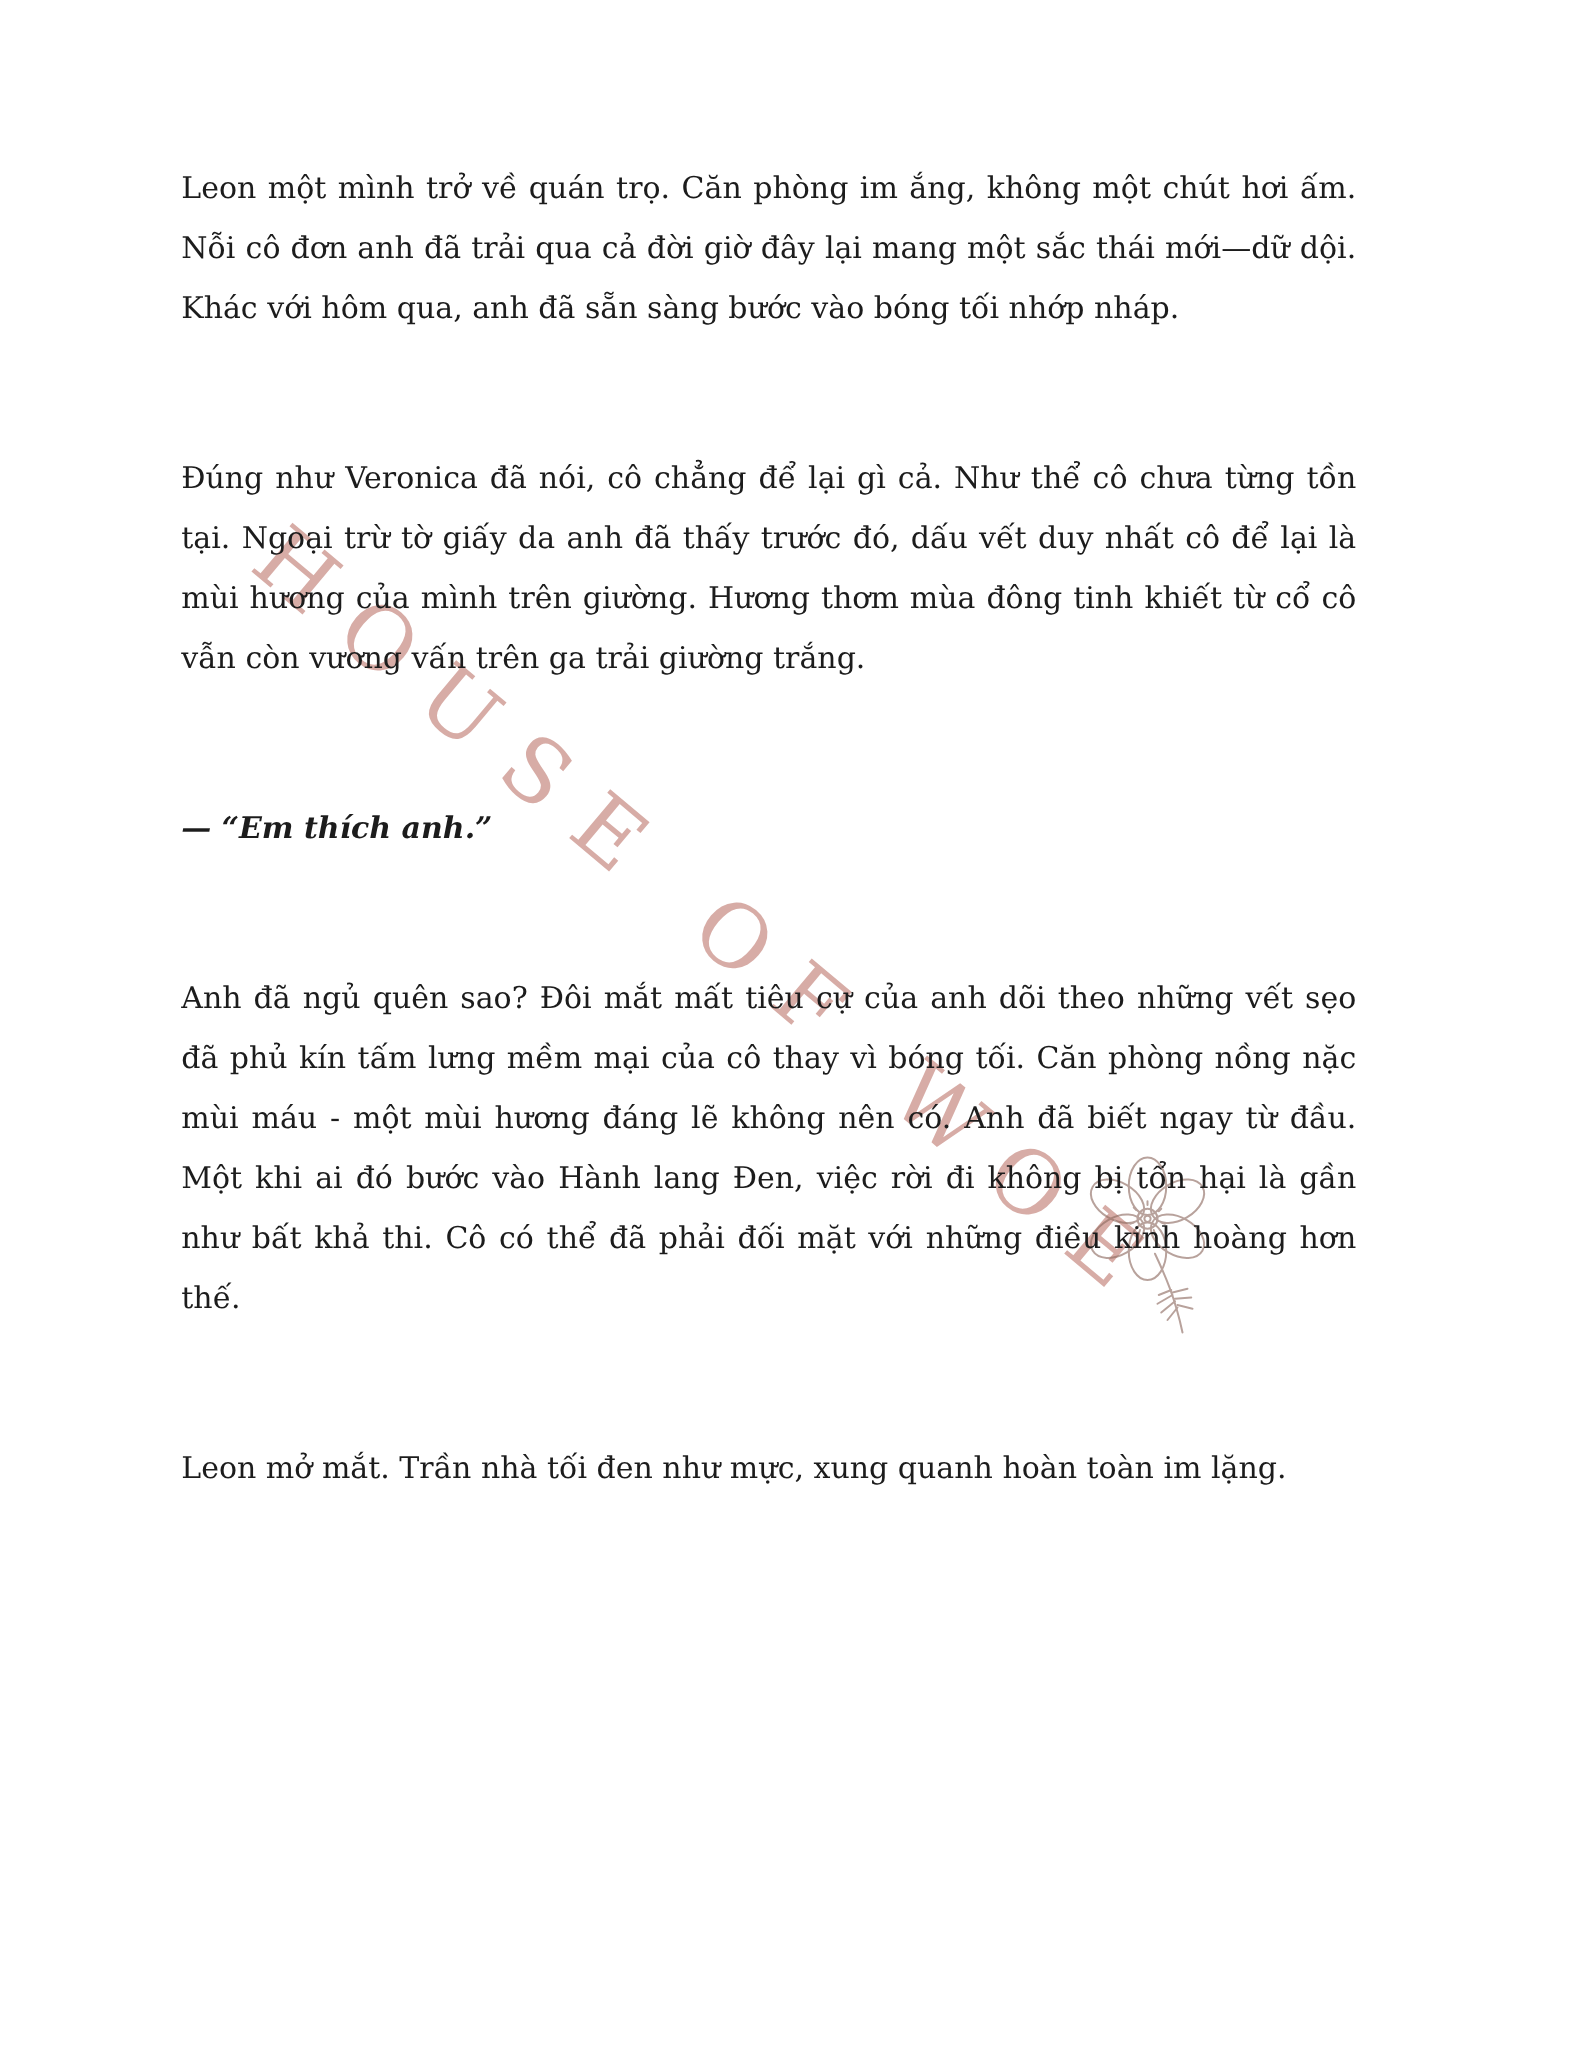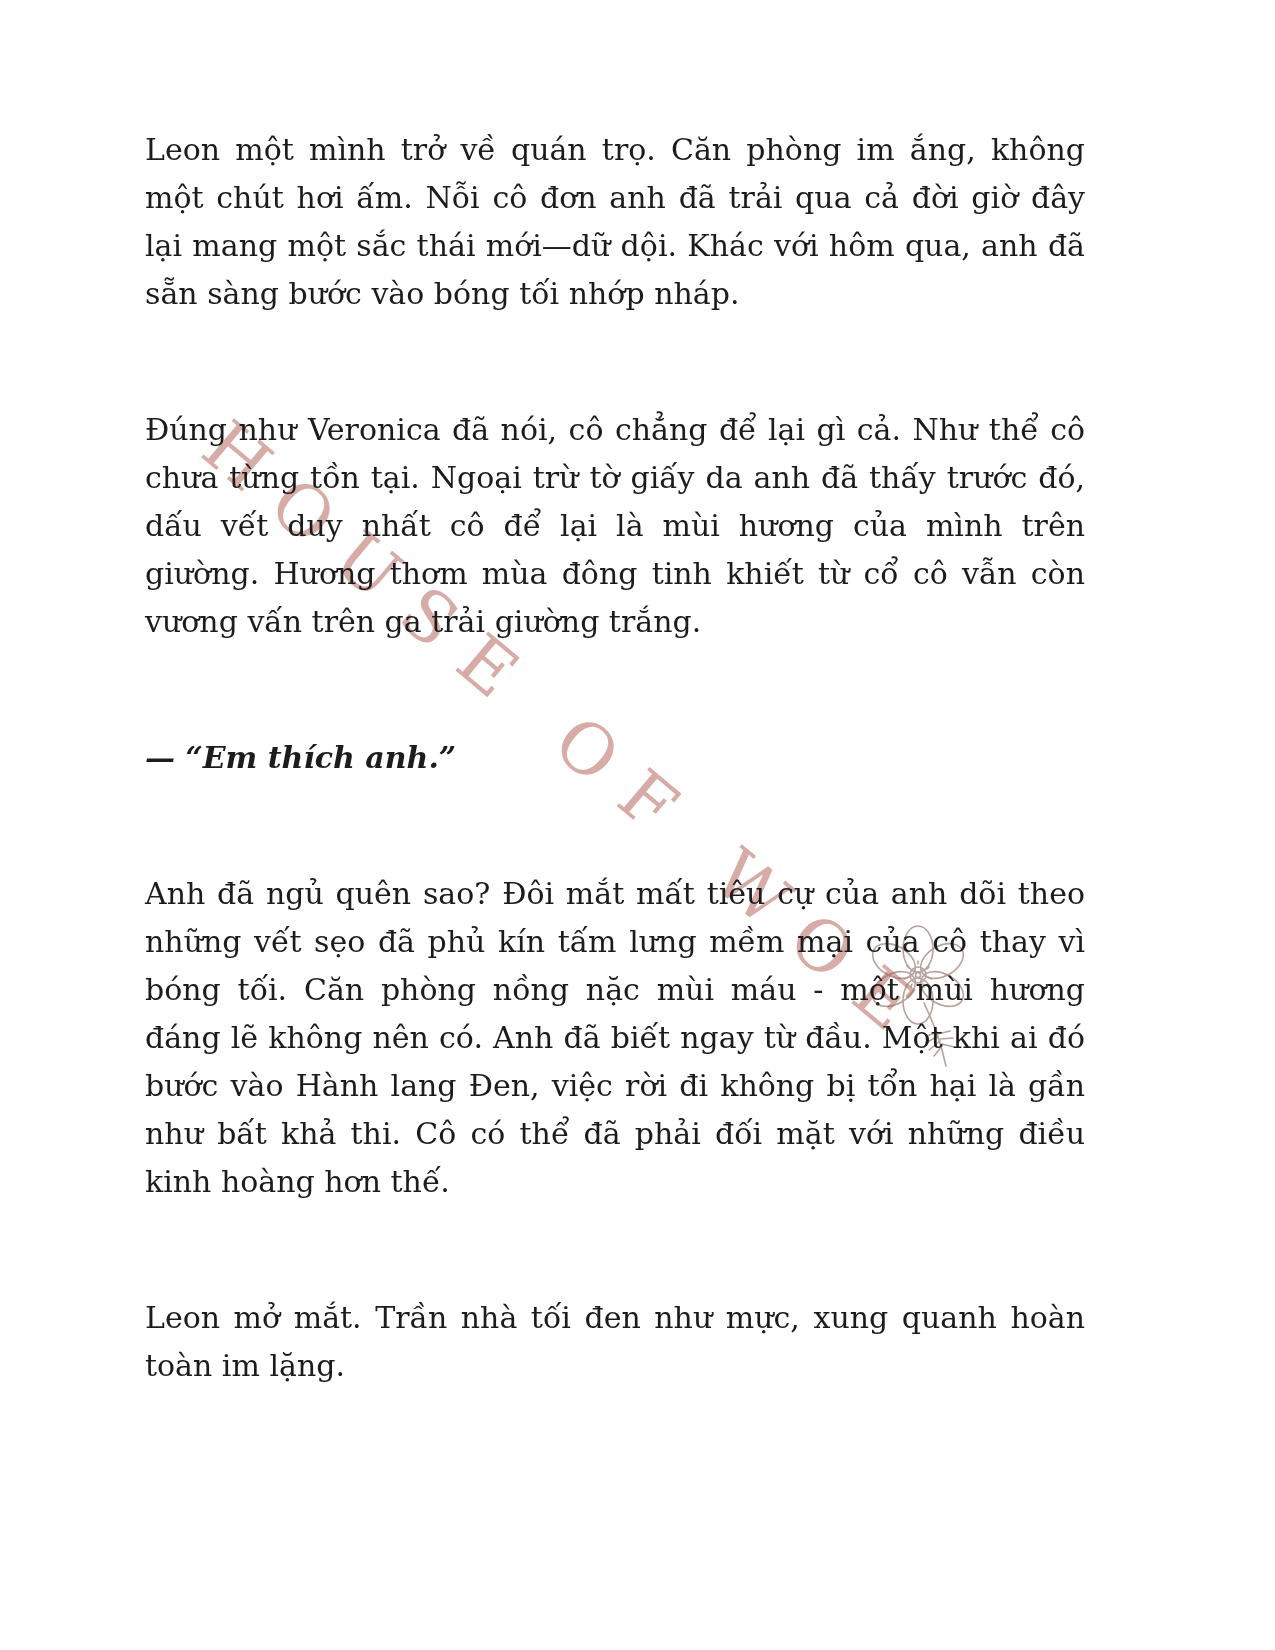--- a/index.html
+++ b/index.html
@@ -36,21 +36,21 @@
     top:920px;
     opacity:0.62;
   }
   .content{
     position:relative;
     z-index:1;
     padding:126px 190px 0 145px;
   }
   .content p{
     margin:0 0 88px 0;
-    font-size:30px;
+    font-size:24px;
     line-height:48px;
     color:#1c1c1c;
     text-align:justify;
   }
   .content p.dialogue{
     font-weight:bold;
     font-style:italic;
     text-align:left;
   }
 </style>

